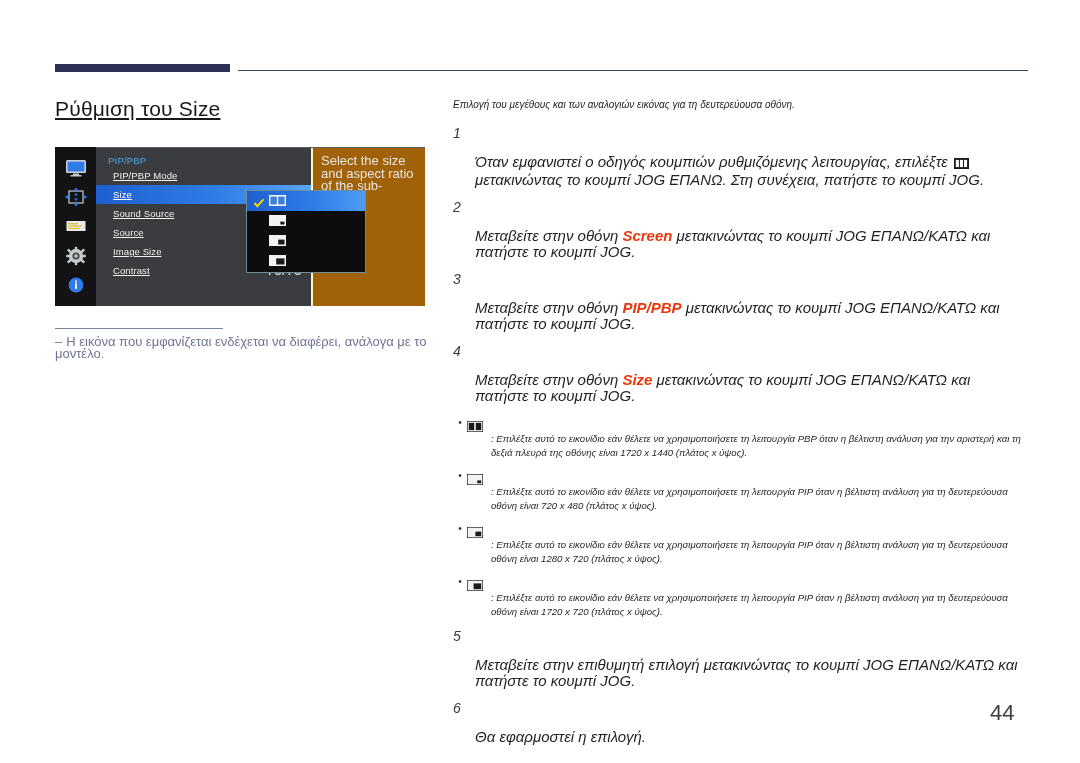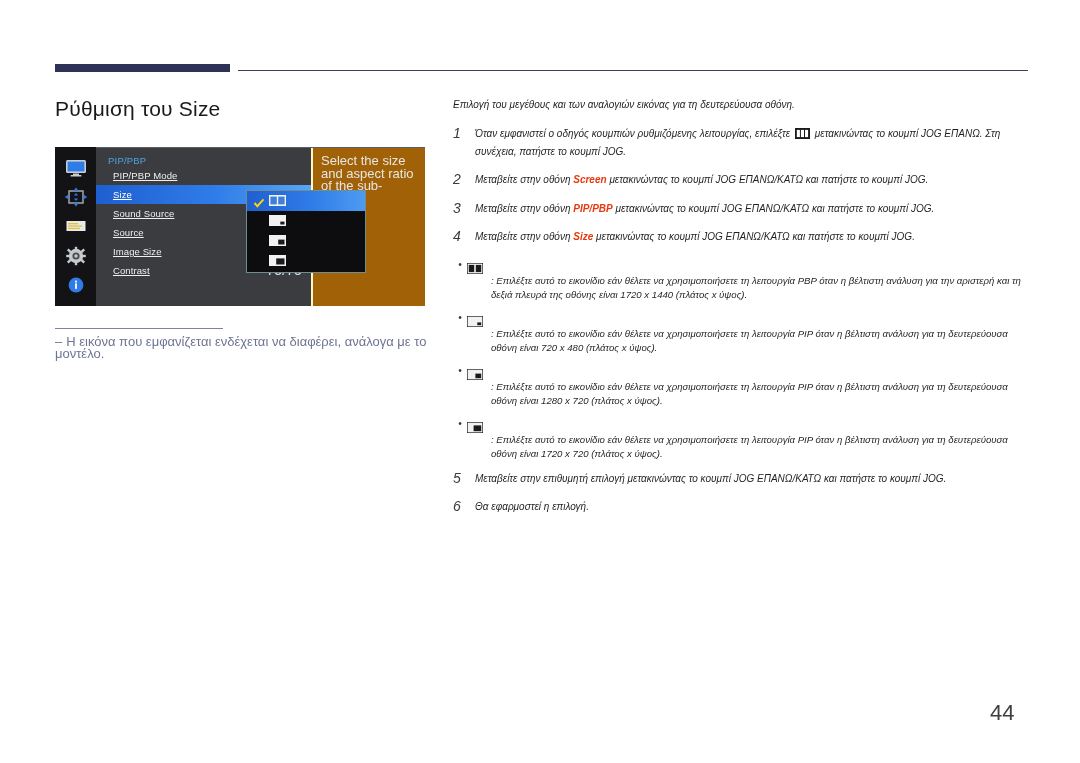--- a/index.html
+++ b/index.html
@@ -41,20 +41,21 @@
   
   .page-title {
     position: absolute;
     left: 55px;
     top: 97px;
     font-size: 21px;
     font-weight: normal;
     letter-spacing: 0.2px;
     color: #1a1a1a;
     margin: 0;
+    text-decoration: underline;
   }
 
   
   .osd {
     position: absolute;
     left: 55px;
     top: 147px;
     width: 370px;
     height: 159px;
     background: #0c0c0e;
@@ -204,23 +205,24 @@
   }
   .step-num {
     width: 22px;
     flex: 0 0 22px;
     font-size: 14px;
     line-height: 15px;
     color: #3a3a3a;
   }
   .step-text {
     flex: 1;
-    font-size: 10px;
+    font-size: 15px;
     line-height: 15.5px;
     color: #231f20;
+    margin-top: 28px;
   }
   .hl { color: #e8380d; font-weight: bold; }
 
   .bullets { margin: 2px 0 10px 0; }
   .bullet {
     display: flex;
     margin-bottom: 9px;
   }
   .bullet-dot {
     width: 14px;

